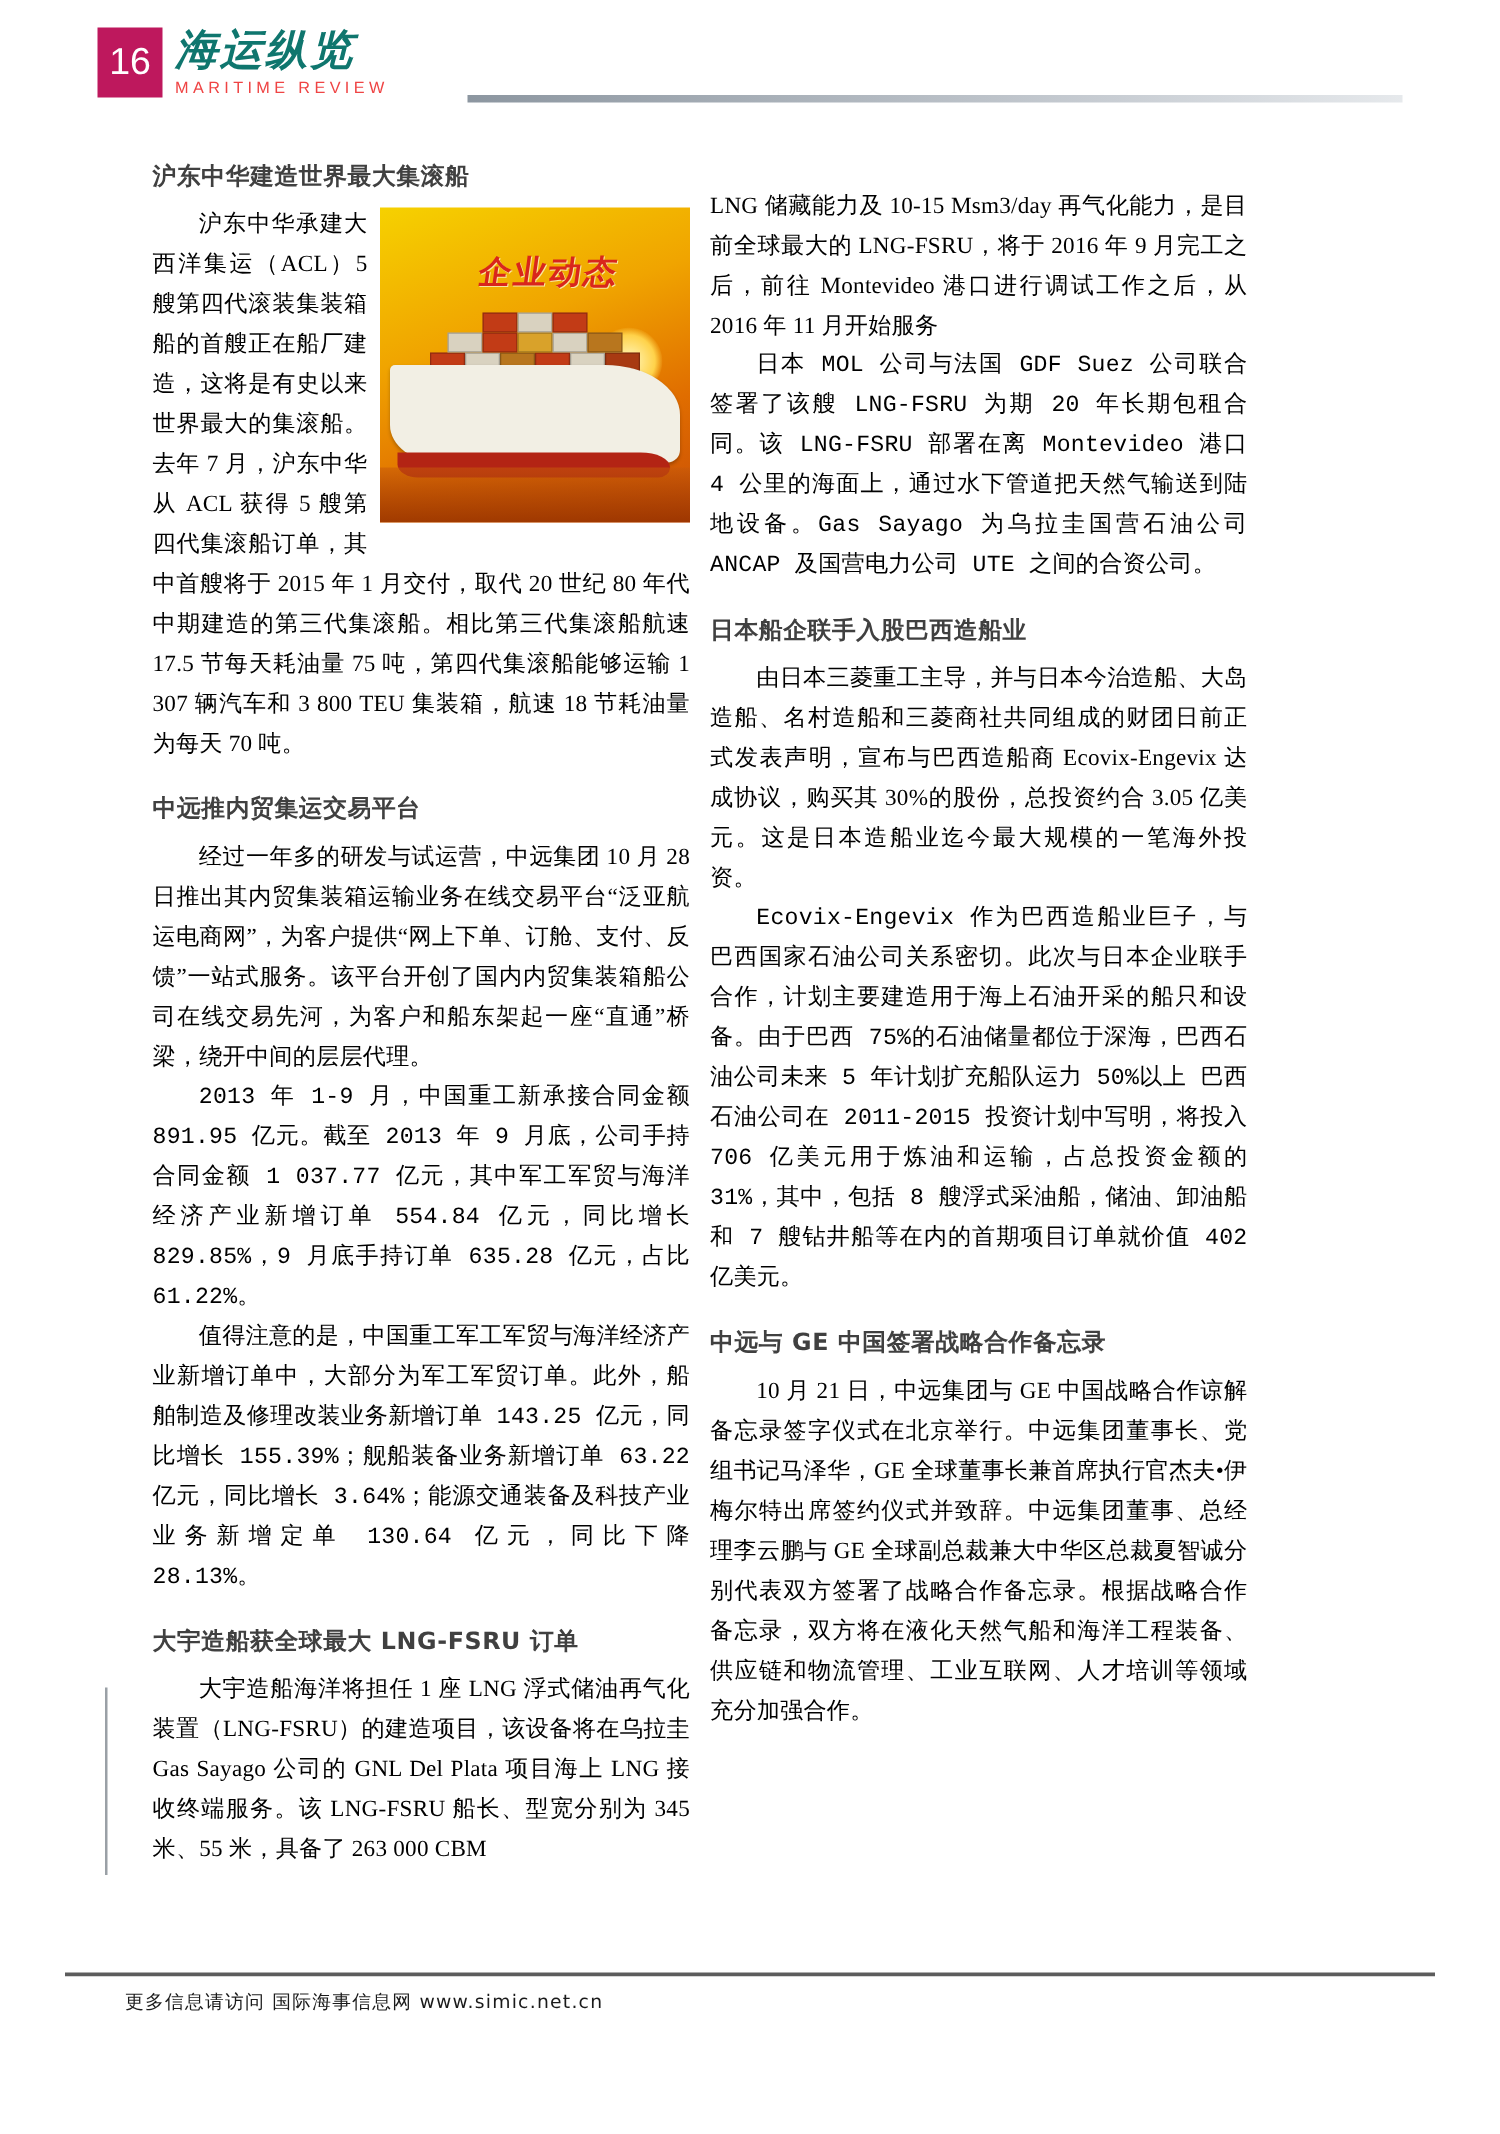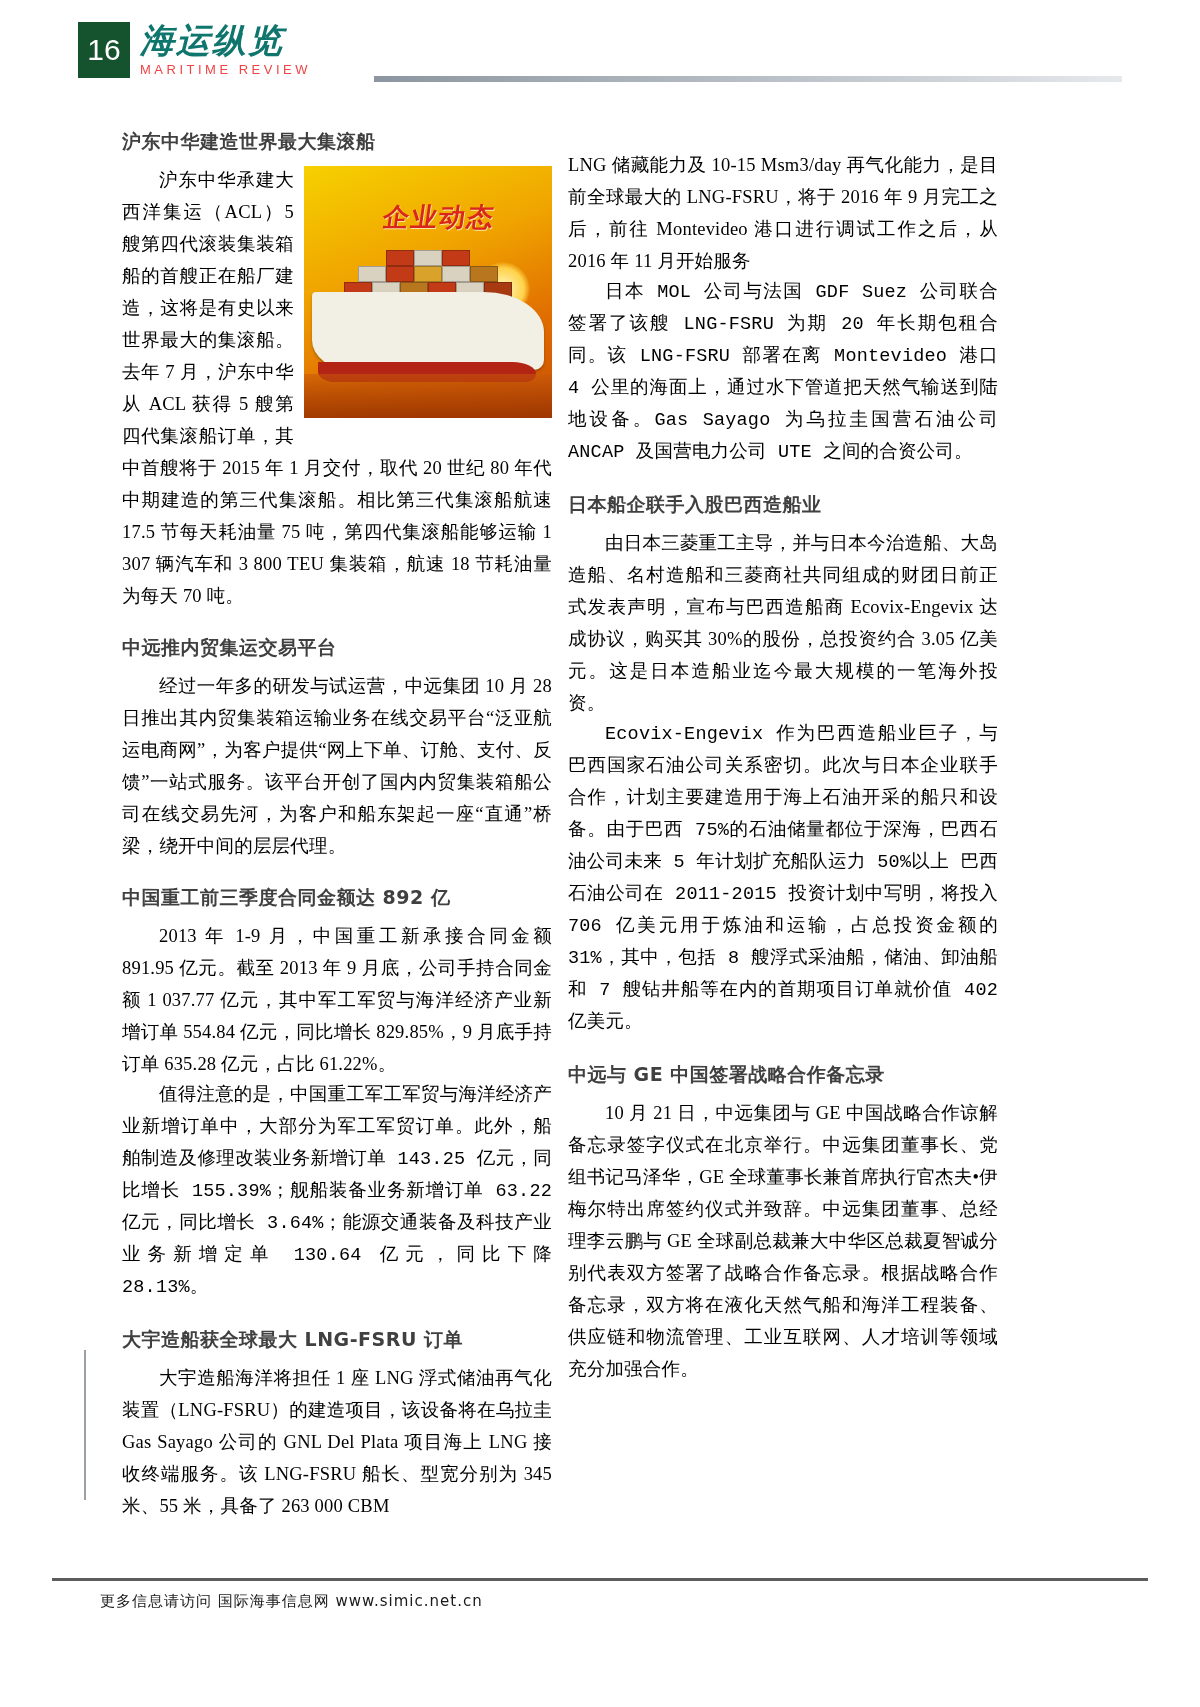--- a/index.html
+++ b/index.html
@@ -23,21 +23,21 @@
     top: 22px;
     width: 1044px;
     height: 66px;
   }
   .folio-box {
     position: absolute;
     left: 0;
     top: 0;
     width: 52px;
     height: 56px;
-    background: #14532d;
+    background: #be185d;
     color: #ffffff;
     font-family: "Liberation Sans", sans-serif;
     font-size: 30px;
     display: flex;
     align-items: center;
     justify-content: center;
     letter-spacing: 0px;
   }
   .masthead {
     position: absolute;
@@ -242,21 +242,20 @@
     <div class="ship-hull"></div>
     <div class="ship-red"></div>
     <div class="ship-sea"></div>
   </div>
 
   <p class="body">沪东中华承建大西洋集运（ACL）5 艘第四代滚装集装箱船的首艘正在船厂建造，这将是有史以来世界最大的集滚船。去年 7 月，沪东中华从 ACL 获得 5 艘第四代集滚船订单，其中首艘将于 2015 年 1 月交付，取代 20 世纪 80 年代中期建造的第三代集滚船。相比第三代集滚船航速 17.5 节每天耗油量 75 吨，第四代集滚船能够运输 1 307 辆汽车和 3 800 TEU 集装箱，航速 18 节耗油量为每天 70 吨。</p>
 
   <h2 class="art-head gap">中远推内贸集运交易平台</h2>
   <p class="body">经过一年多的研发与试运营，中远集团 10 月 28 日推出其内贸集装箱运输业务在线交易平台“泛亚航运电商网”，为客户提供“网上下单、订舱、支付、反馈”一站式服务。该平台开创了国内内贸集装箱船公司在线交易先河，为客户和船东架起一座“直通”桥梁，绕开中间的层层代理。</p>
 
-  <h2 class="art-head gap">中国重工前三季度合同金额达 892 亿</h2>
   <p class="body">2013 年 1-9 月，中国重工新承接合同金额 891.95 亿元。截至 2013 年 9 月底，公司手持合同金额 1 037.77 亿元，其中军工军贸与海洋经济产业新增订单 554.84 亿元，同比增长 829.85%，9 月底手持订单 635.28 亿元，占比 61.22%。</p>
   <p class="body">值得注意的是，中国重工军工军贸与海洋经济产业新增订单中，大部分为军工军贸订单。此外，船舶制造及修理改装业务新增订单 143.25 亿元，同比增长 155.39%；舰船装备业务新增订单 63.22 亿元，同比增长 3.64%；能源交通装备及科技产业业务新增定单 130.64 亿元，同比下降 28.13%。</p>
 
   <h2 class="art-head gap">大宇造船获全球最大 LNG-FSRU 订单</h2>
   <p class="body">大宇造船海洋将担任 1 座 LNG 浮式储油再气化装置（LNG-FSRU）的建造项目，该设备将在乌拉圭 Gas Sayago 公司的 GNL Del Plata 项目海上 LNG 接收终端服务。该 LNG-FSRU 船长、型宽分别为 345 米、55 米，具备了 263 000 CBM</p>
 </div>
 
 <div class="col col-right">
 
   <p class="body cont">LNG 储藏能力及 10-15 Msm3/day 再气化能力，是目前全球最大的 LNG-FSRU，将于 2016 年 9 月完工之后，前往 Montevideo 港口进行调试工作之后，从 2016 年 11 月开始服务</p>

